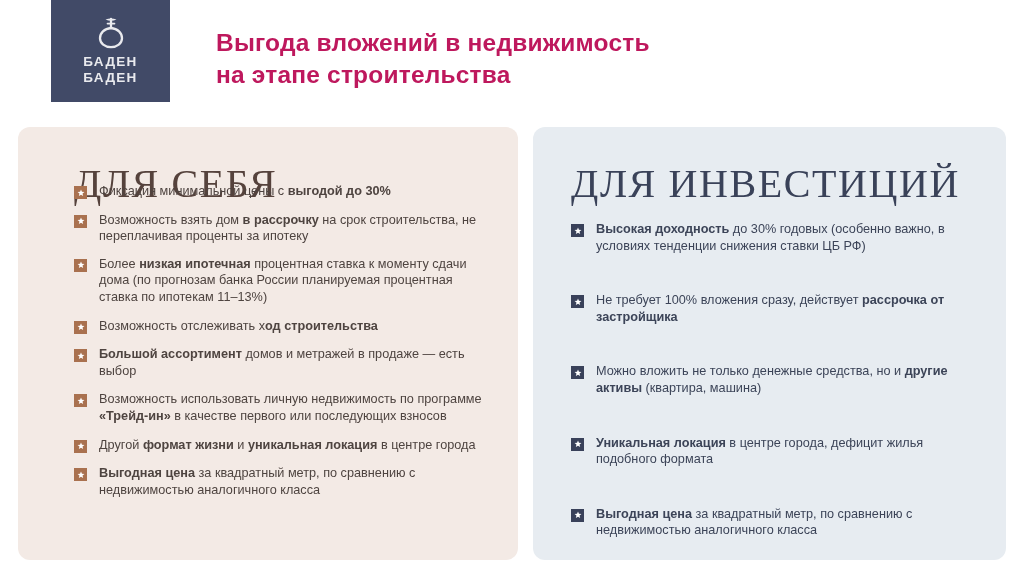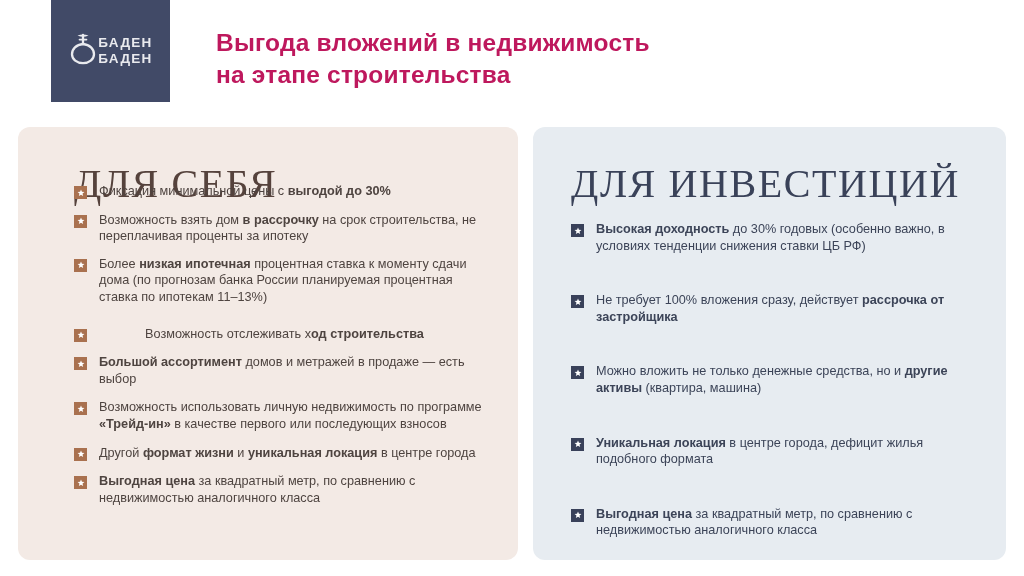--- a/index.html
+++ b/index.html
@@ -22,21 +22,21 @@
     width: 1024px;
     height: 112px;
   }
   .logo-box {
     position: absolute;
     left: 51px; top: 0;
     width: 119px;
     height: 102px;
     background: #414A67;
     display: flex;
-    flex-direction: row;
+    flex-direction: column;
     align-items: center;
     justify-content: center;
   }
   .logo-mark {
     width: 30px;
     height: 33px;
     margin-bottom: 5px;
     display: block;
   }
   .logo-text {
@@ -136,22 +136,22 @@
     font-size: 12.7px;
     line-height: 16.6px;
   }
   .panel-left .bullet-text { color: #4E4440; }
   .panel-right .bullet-text { color: #3C4458; }
   .bullet-text b { font-weight: bold; }
 
   
   .panel-left .bullet-item:nth-child(1) { margin-bottom: 12px; }
   .panel-left .bullet-item:nth-child(2) { }
-  .panel-left .bullet-item:nth-child(3) { margin-bottom: 20px; justify-content: flex-end; }
-  .panel-left .bullet-item:nth-child(4) { margin-bottom: 12px; gap: 46px; }
+  .panel-left .bullet-item:nth-child(3) { margin-bottom: 12px; justify-content: flex-end; }
+  .panel-left .bullet-item:nth-child(4) { margin-bottom: 12px; }
   .panel-left .bullet-item:nth-child(5) { margin-bottom: 12px; }
   .panel-left .bullet-item:nth-child(6) { margin-bottom: 12px; }
   .panel-left .bullet-item:nth-child(7) { margin-bottom: 12px; }
 
   .panel-right .bullet-item { margin-bottom: 15px; margin-top: 38px; }
 </style>
 </head>
 <body>
 
 <div class="header">

